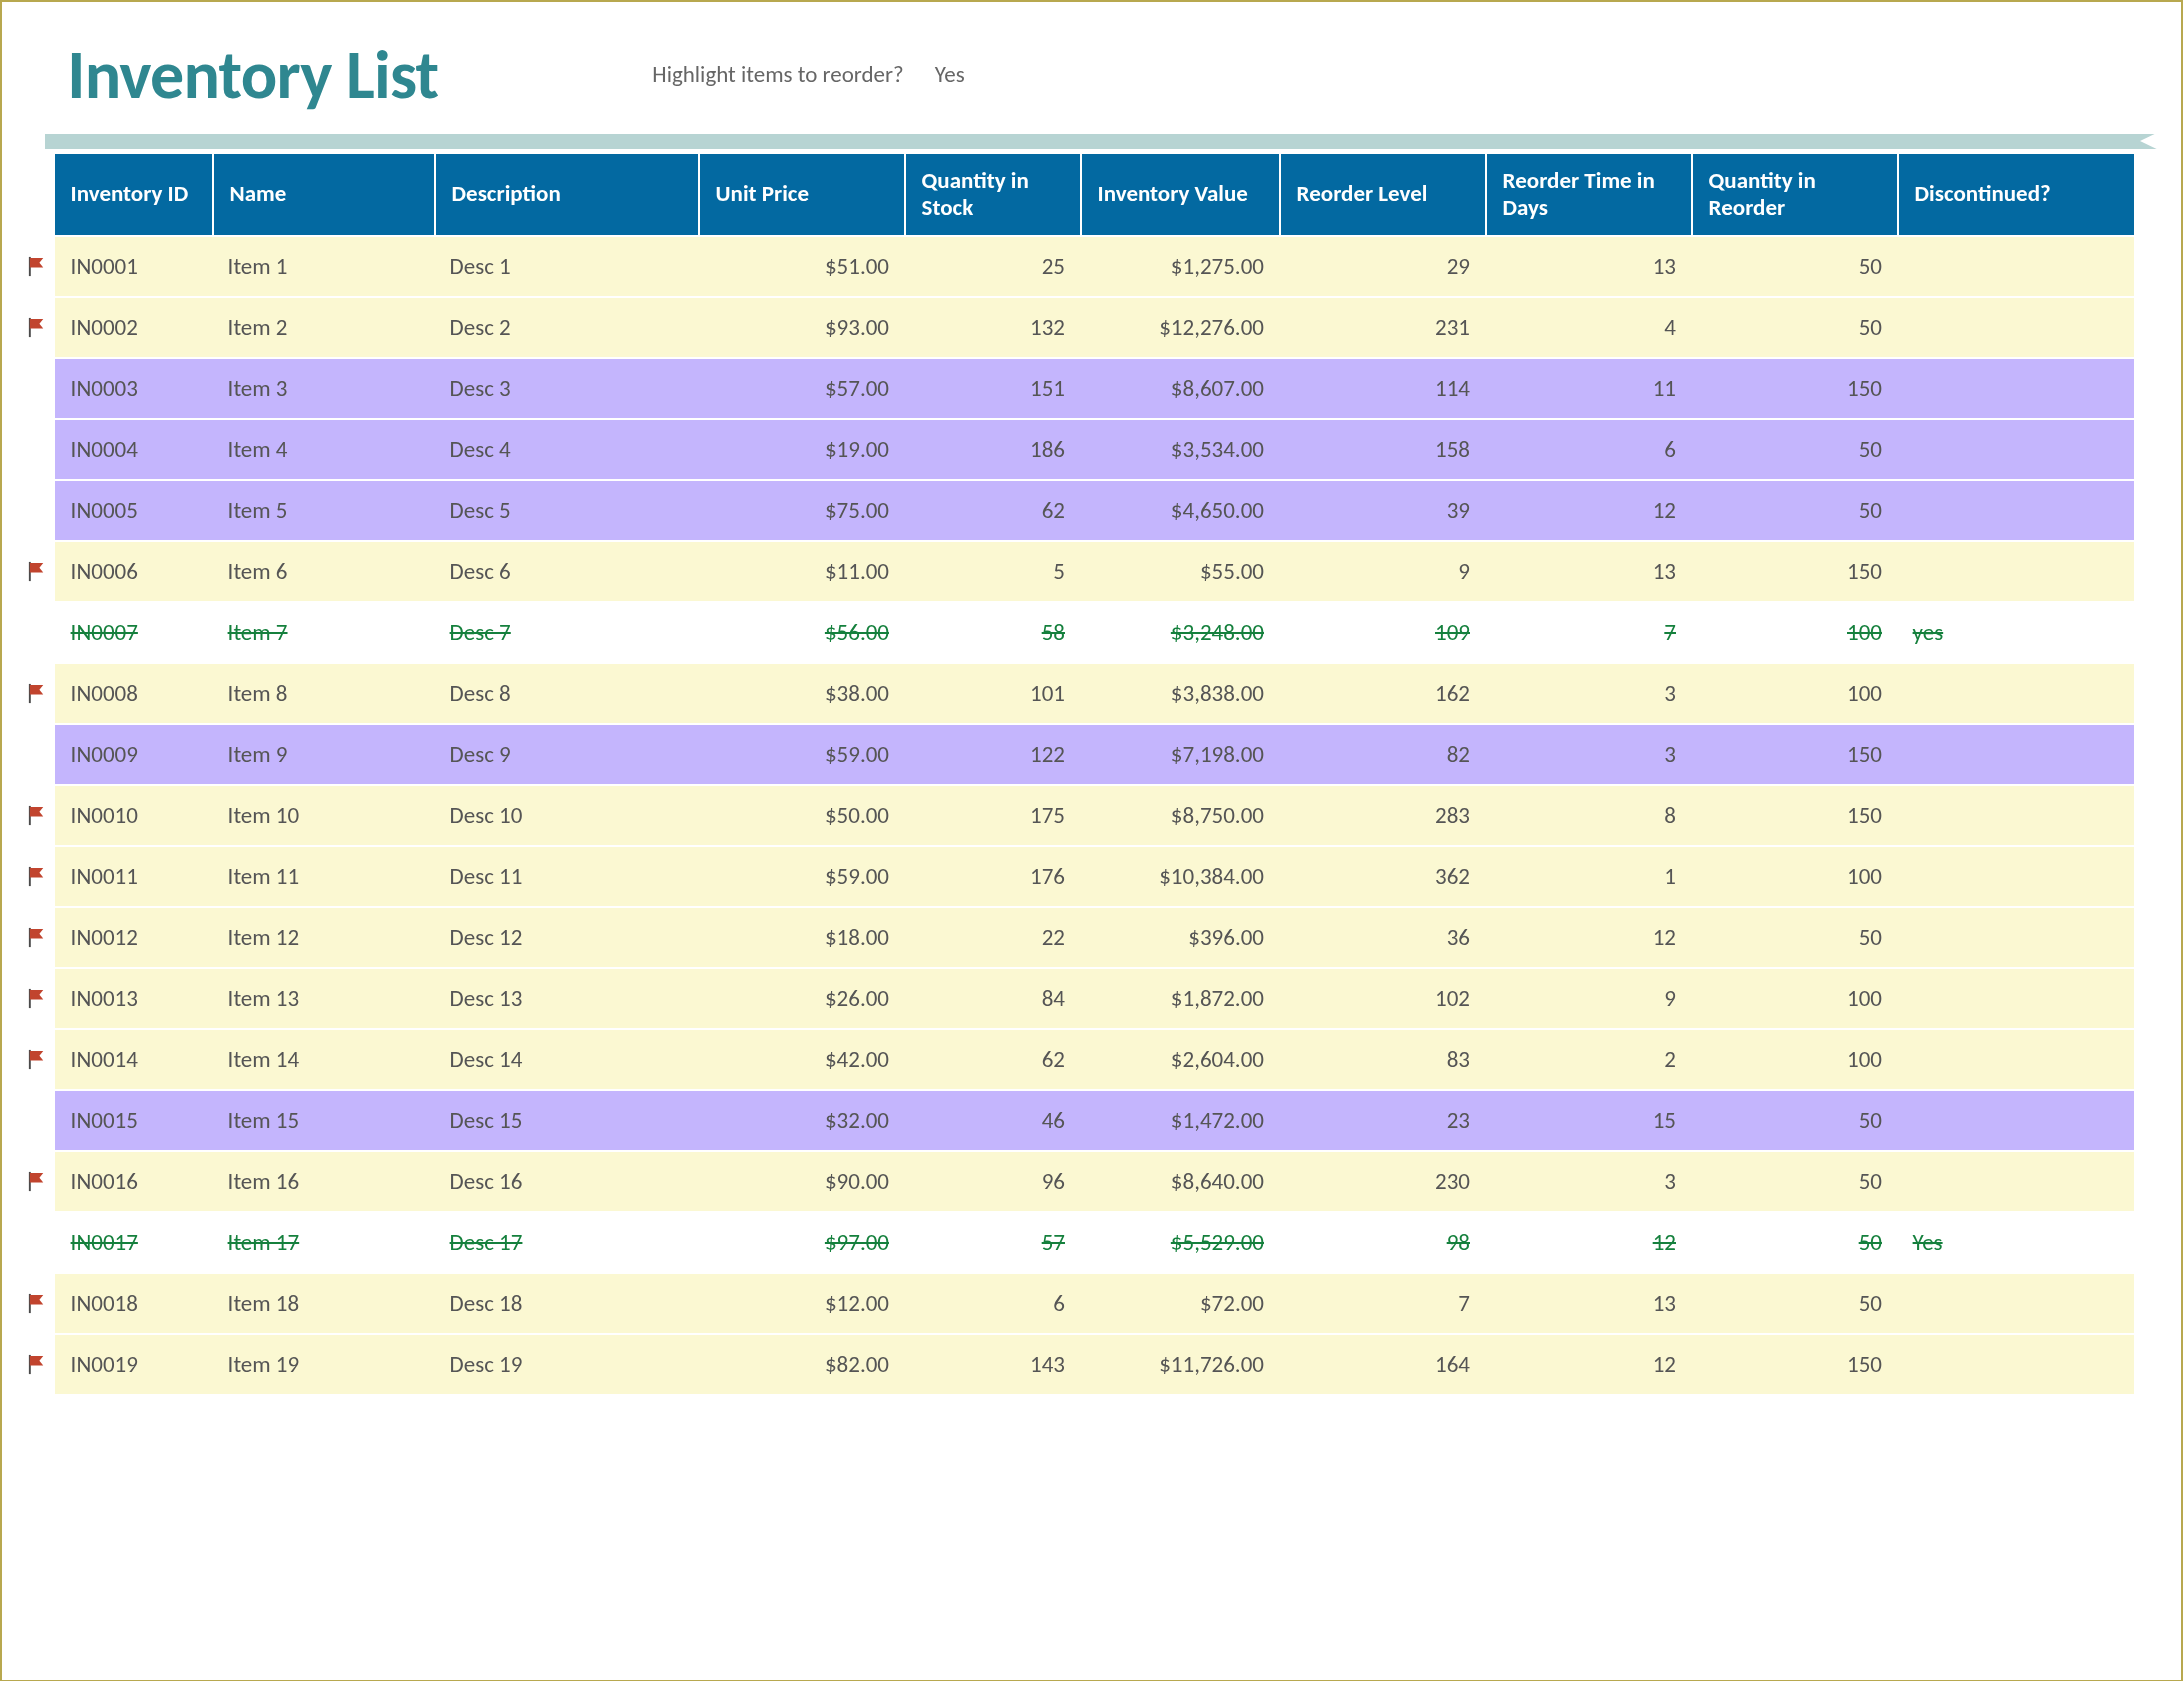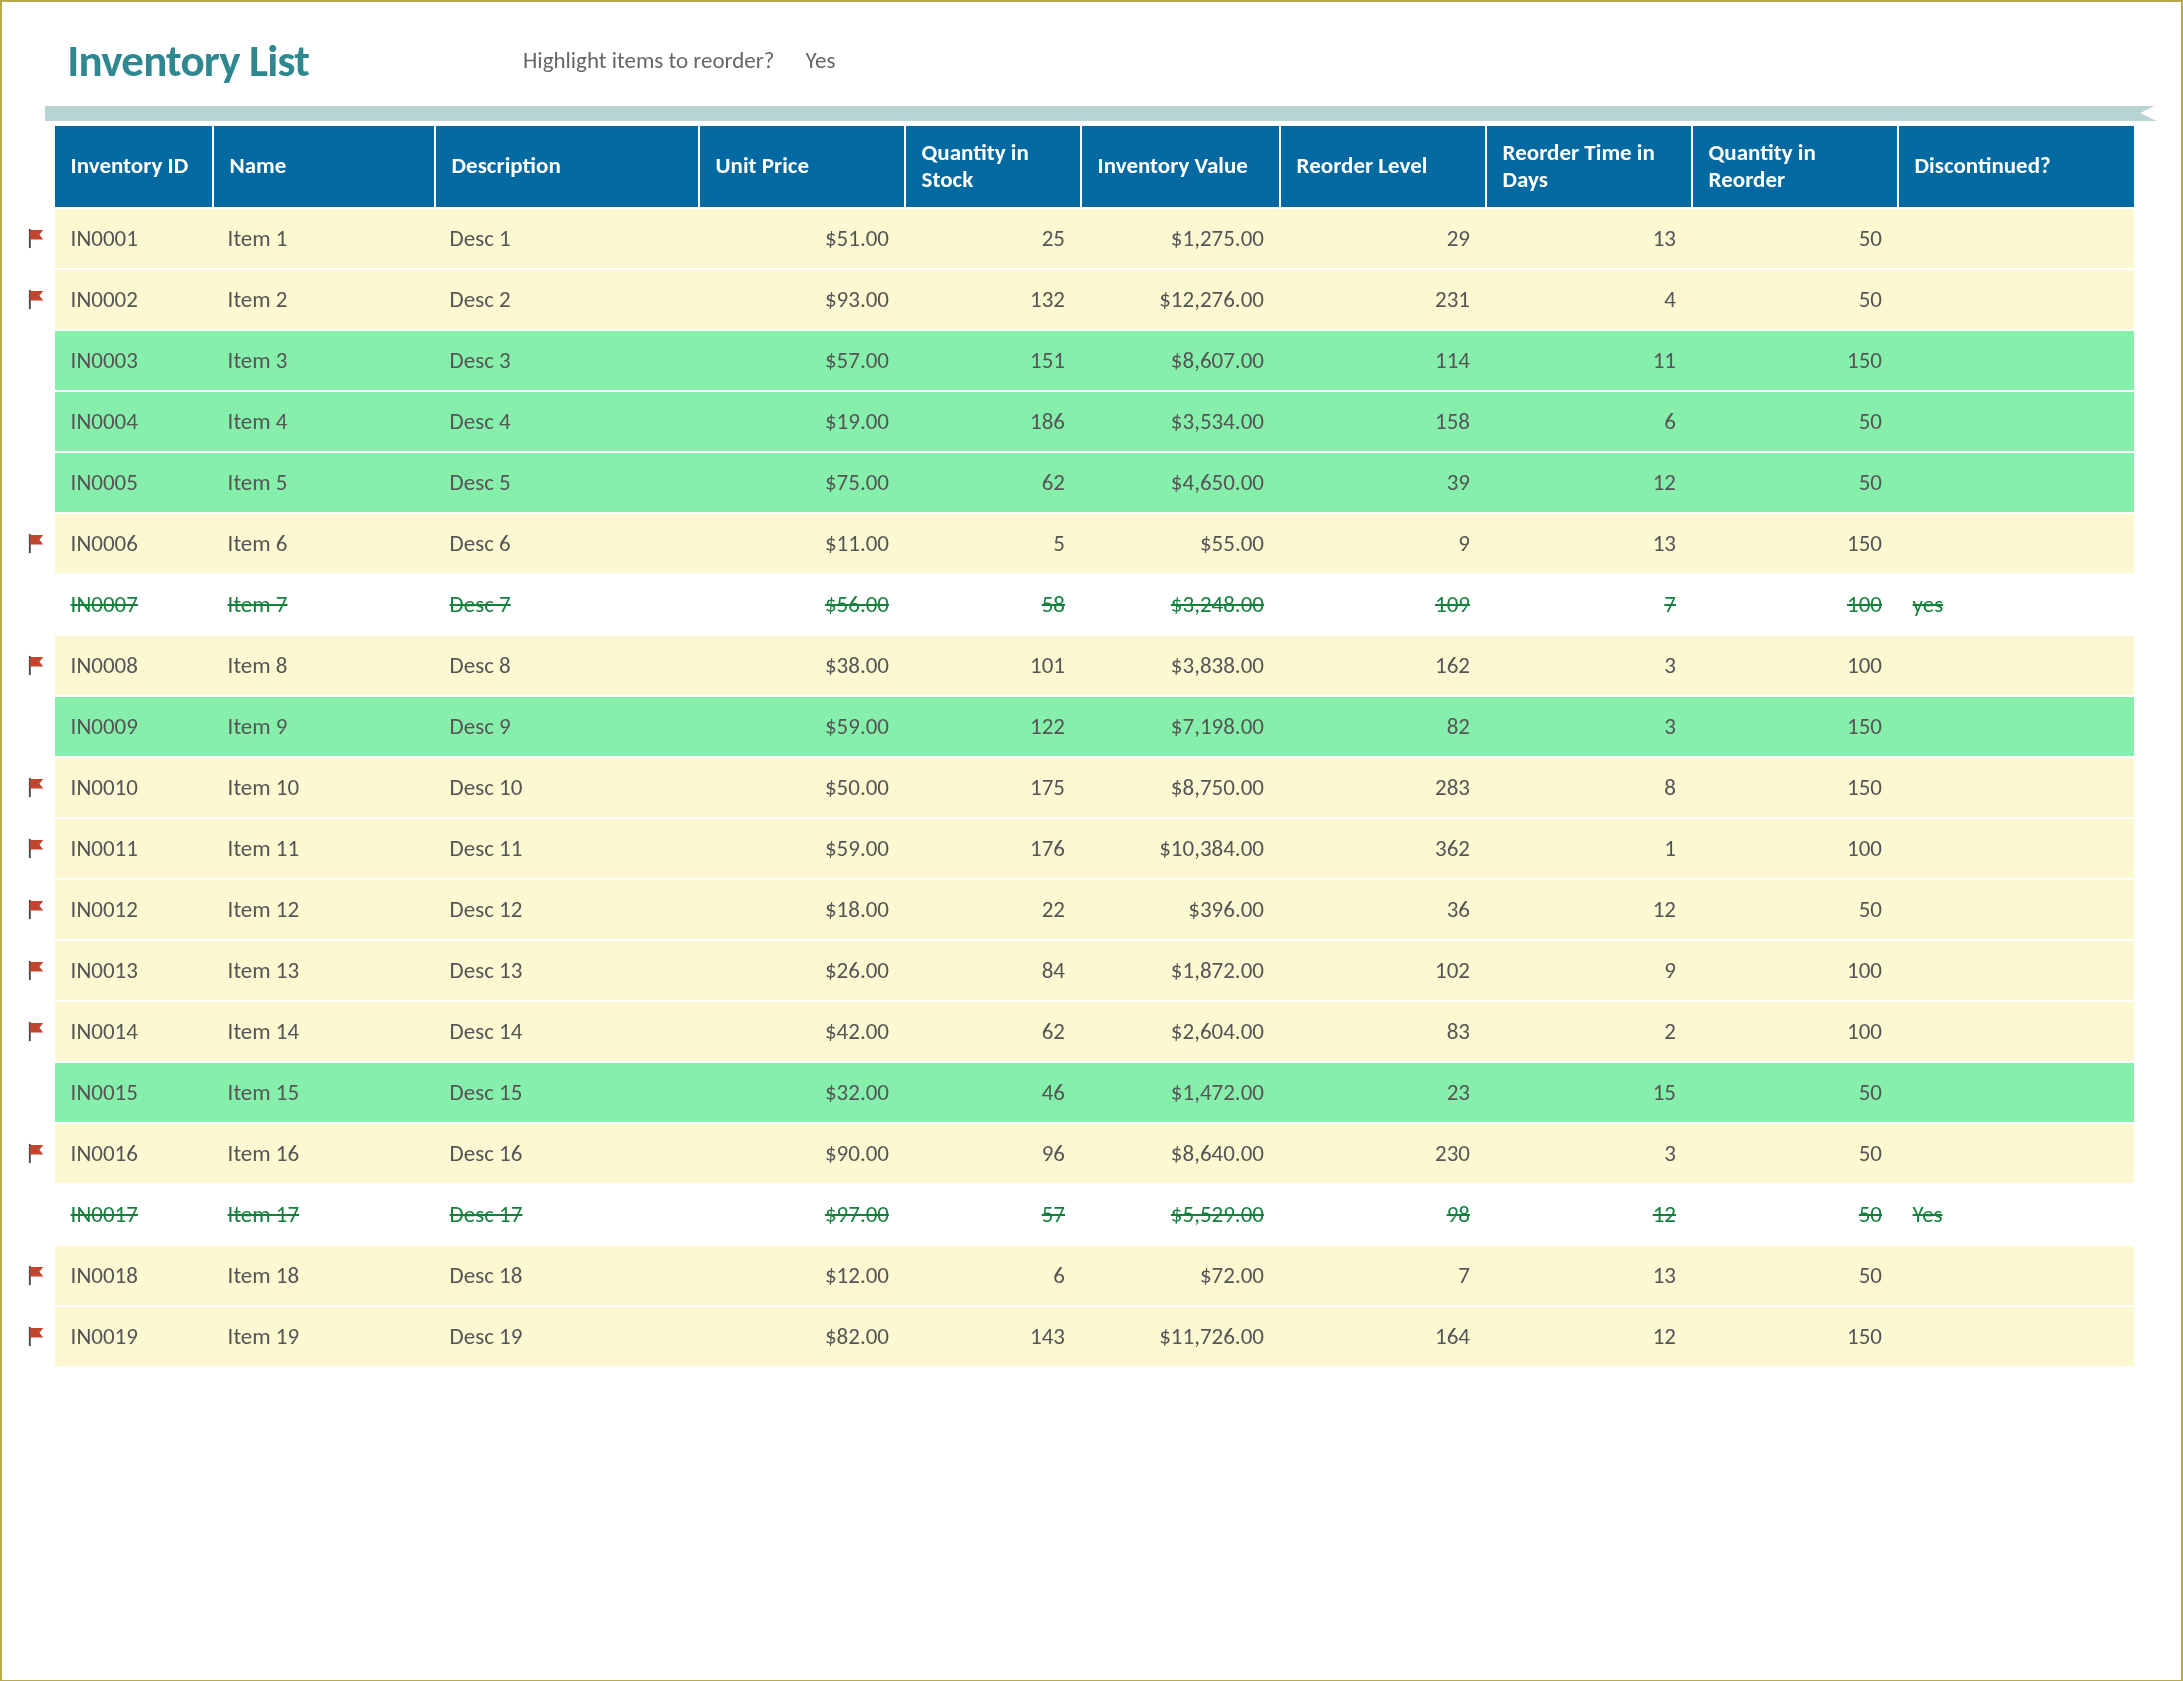--- a/index.html
+++ b/index.html
@@ -10,21 +10,21 @@
     border: 2.3px solid #b8a84f;
     padding: 23px 18.3px 18.3px 18.3px;
   }
   .title-row {
     display: flex;
     align-items: center;
     gap: 214px;
     padding: 7.6px 0 7.6px 47px;
   }
   .title {
-    font-size: 45px;
+    font-size: 68px;
     font-weight: 700;
     color: #2f8790;
     letter-spacing: -0.8px;
   }
   .highlight-q {
     font-size: 23px;
     color: #666;
     display: flex;
     gap: 31px;
   }
@@ -69,21 +69,21 @@
     font-size: 23px;
     color: #555;
     padding: 0 15.3px;
     display: flex;
     align-items: center;
     height: 61px;
     border-top: 2.3px solid #fff;
   }
   .cell.num { justify-content: flex-end; }
   .row-hl .cell { background: #fbf8d2; }
-  .row-plain .cell { background: #86efac; }
+  .row-plain .cell { background: #c4b5fd; }
   .row-disc .cell { background: #fff; color: #15803d; text-decoration: line-through; }
   .flag-cell {
     background: #fff !important;
     padding: 0;
     justify-content: center;
     border-top: 2.3px solid #fff;
   }
   .flag-icon {
     width: 23px; height: 23px;
   }

